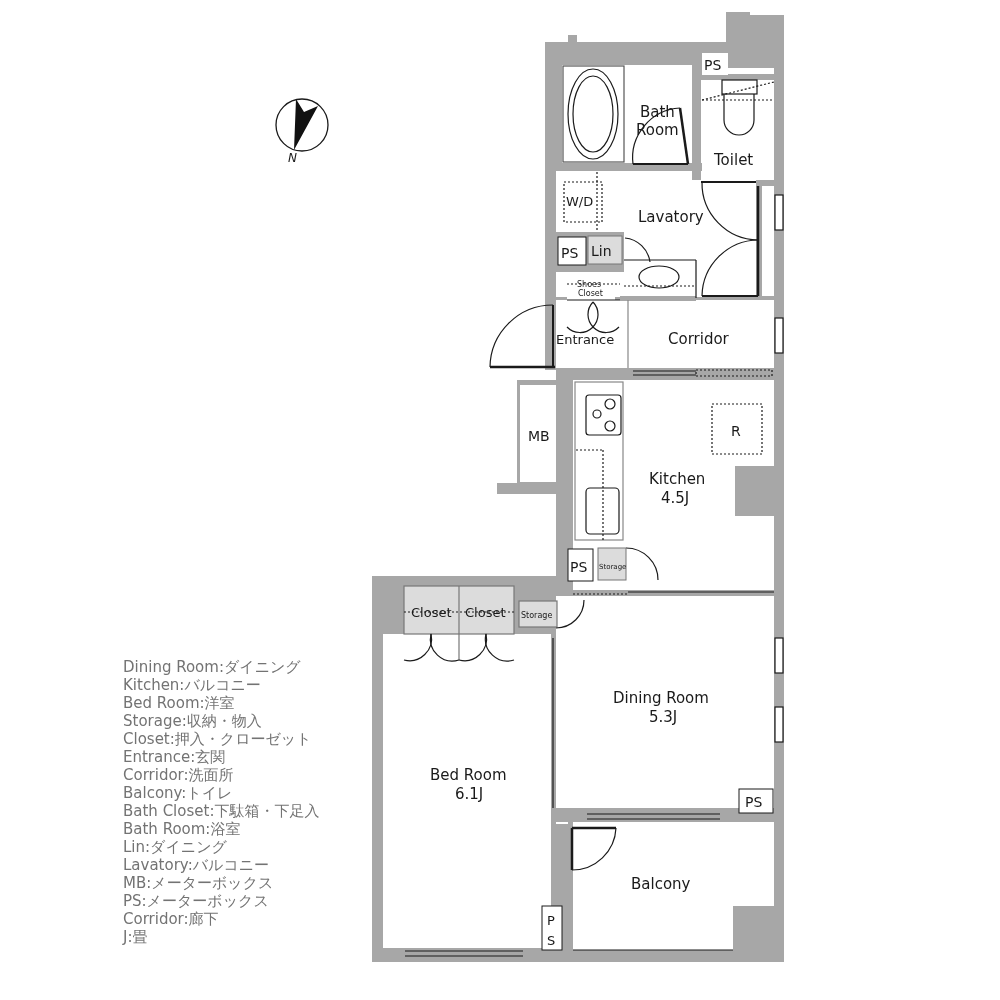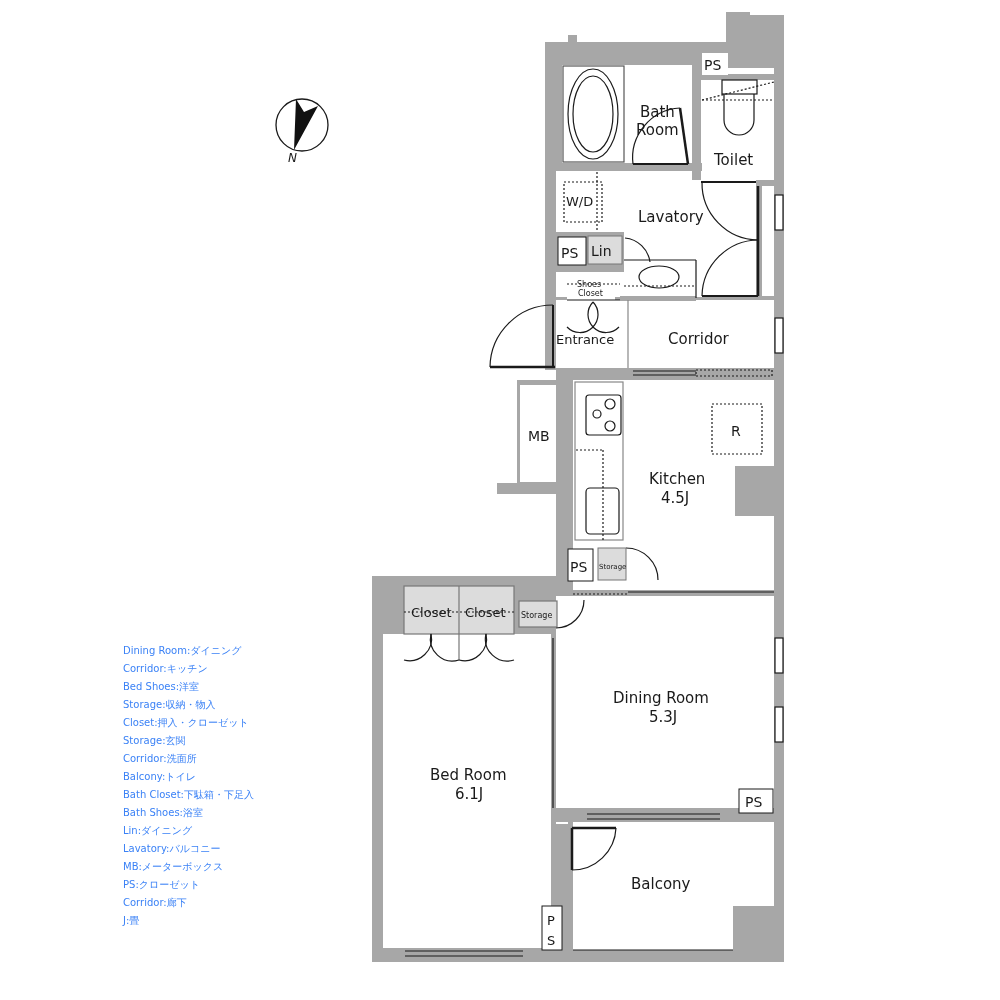--- a/index.html
+++ b/index.html
@@ -1,19 +1,19 @@
 <!DOCTYPE html>
 <html><head>
 <meta charset="utf-8">
 <style>
   html, body { margin:0; padding:0; background:#ffffff; }
   body { width:1000px; height:1000px; position:relative; overflow:hidden; font-family:"DejaVu Sans", sans-serif; }
   #plan { position:absolute; left:0; top:0; width:1000px; height:1000px; }
   .lbl { font-family:"DejaVu Sans", sans-serif; fill:#1a1a1a; }
-  .legend { position:absolute; left:123px; top:642px; font-size:10px; line-height:18px; color:#3b82f6; font-family:"DejaVu Sans", sans-serif; }
+  .legend { position:absolute; left:123px; top:658px; font-size:15px; line-height:18px; color:#737373; font-family:"DejaVu Sans", sans-serif; }
   .legend div { white-space:nowrap; }
 </style>
 </head>
 <body>
 
 <svg id="plan" viewBox="0 0 1000 1000" xmlns="http://www.w3.org/2000/svg">
 
   <g fill="#a7a7a7">
 
     <path d="M545 42 H568 V35 H577 V42 H726 V12 H750 V15 H784 V962 H372 V576 H556 V380 H517 V483 H497 V494 H560 V370 H545 Z"></path>
@@ -205,28 +205,28 @@
     <text x="455" y="799" font-size="15">6.1J</text>
     <text x="745" y="807" font-size="14">PS</text>
     <text x="631" y="889" font-size="15">Balcony</text>
     <text x="547" y="925" font-size="13">P</text>
     <text x="547" y="945" font-size="13">S</text>
   </g>
 </svg>
 
 <div class="legend">
   <div>Dining Room:ダイニング</div>
-  <div>Corridor:キッチン</div>
-  <div>Bed Shoes:洋室</div>
+  <div>Kitchen:バルコニー</div>
+  <div>Bed Room:洋室</div>
   <div>Storage:収納・物入</div>
   <div>Closet:押入・クローゼット</div>
-  <div>Storage:玄関</div>
+  <div>Entrance:玄関</div>
   <div>Corridor:洗面所</div>
   <div>Balcony:トイレ</div>
   <div>Bath Closet:下駄箱・下足入</div>
-  <div>Bath Shoes:浴室</div>
+  <div>Bath Room:浴室</div>
   <div>Lin:ダイニング</div>
   <div>Lavatory:バルコニー</div>
   <div>MB:メーターボックス</div>
-  <div>PS:クローゼット</div>
+  <div>PS:メーターボックス</div>
   <div>Corridor:廊下</div>
   <div>J:畳</div>
 </div>
 
 </body></html>

